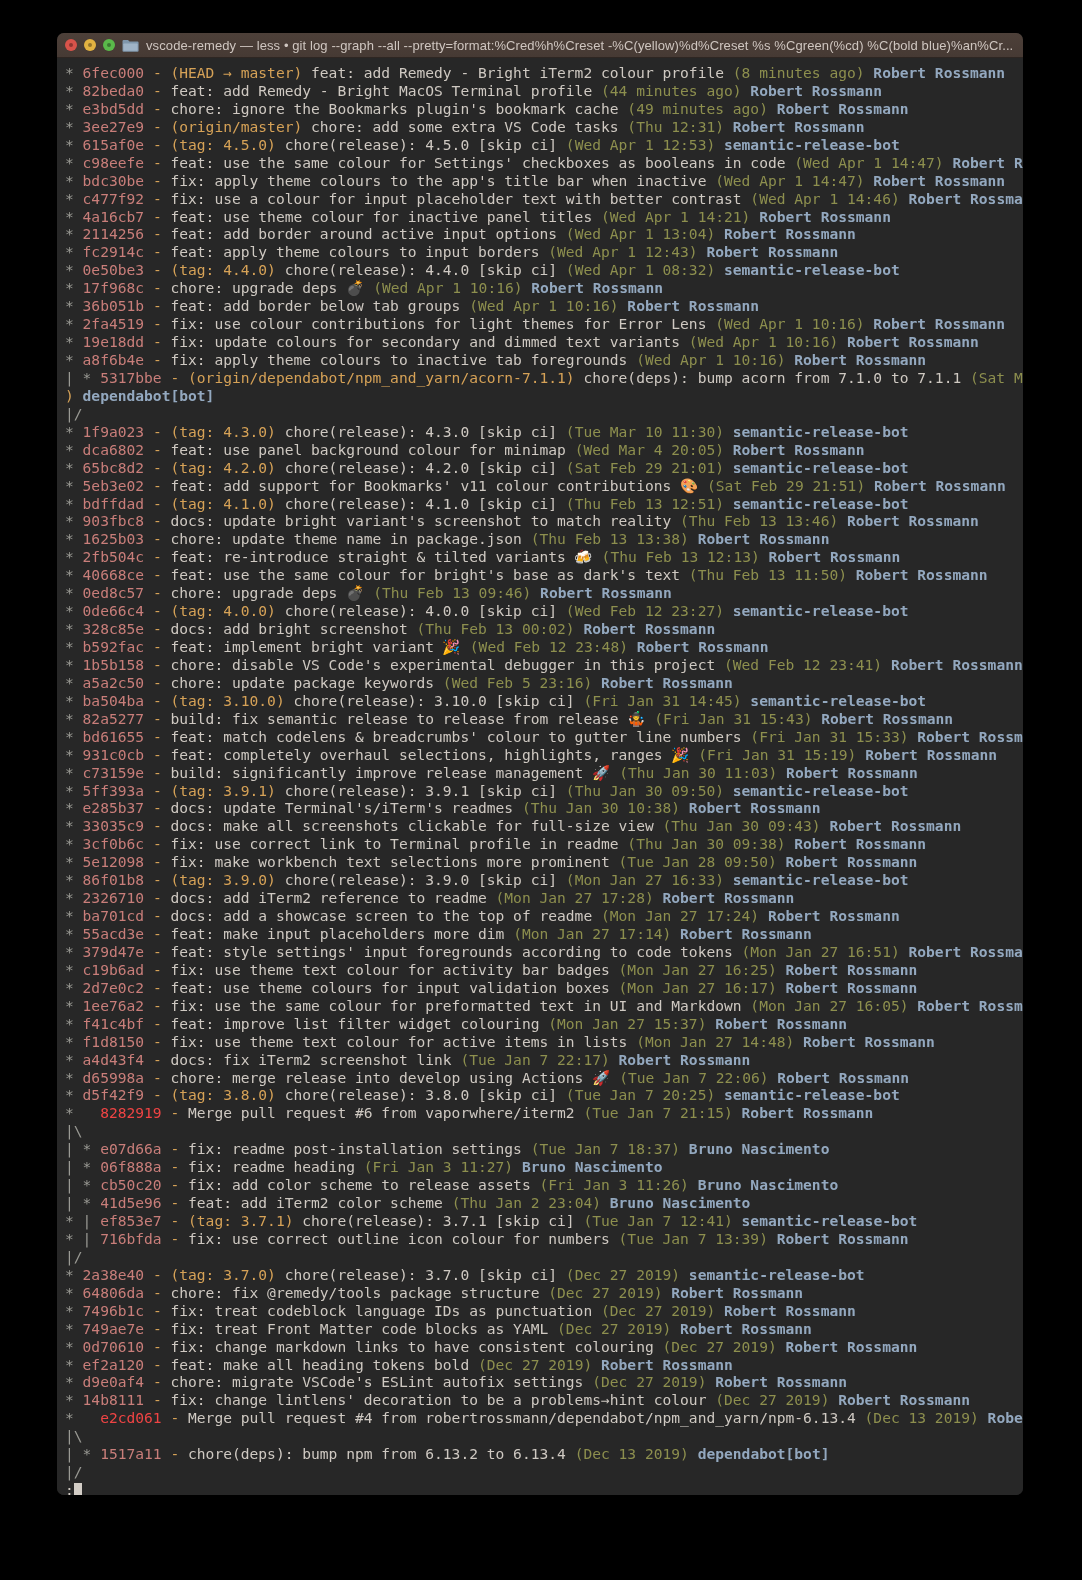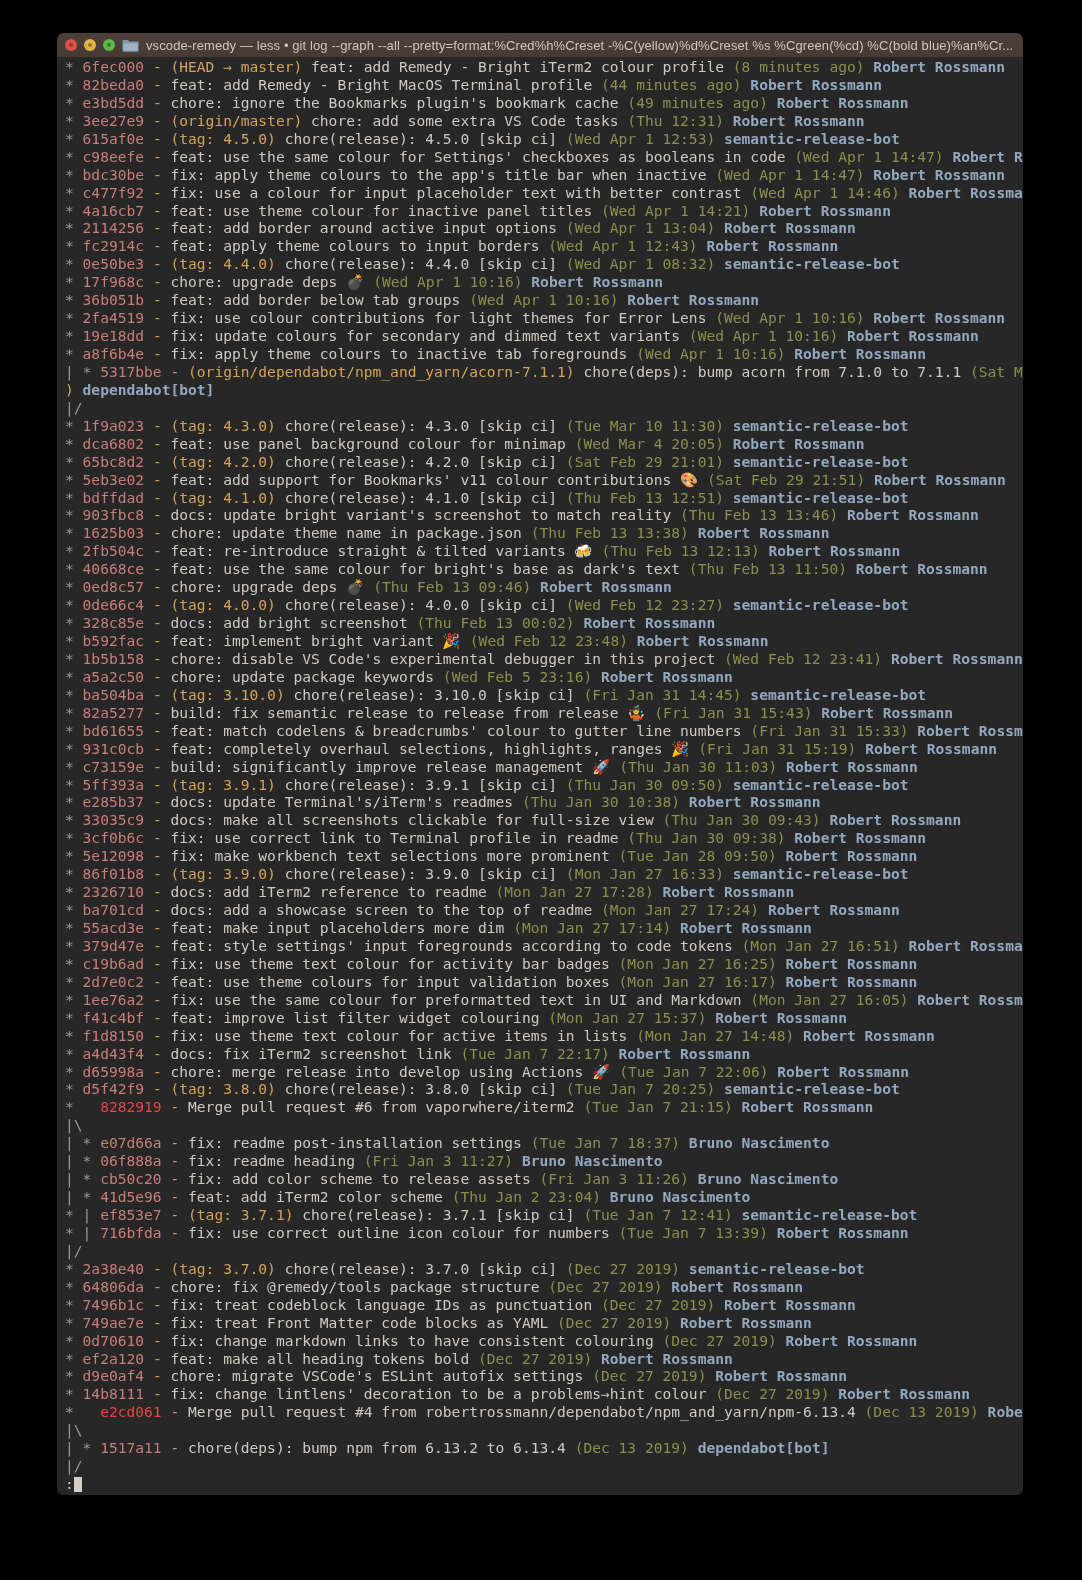--- a/index.html
+++ b/index.html
@@ -73,21 +73,21 @@
     white-space: nowrap;
     overflow: hidden;
     text-overflow: ellipsis;
     letter-spacing: 0.1px;
   }
 
   
   .term {
     background: #272727;
     height: calc(100% - 25px);
-    padding: 0 8px 0 8px;
+    padding: 6px 8px 0 8px;
     box-sizing: border-box;
     font-size: 14.6px;
     line-height: 17.95px;
     white-space: pre;
     overflow: hidden;
     letter-spacing: 0px;
   }
   .line { height: 17.95px; }
 
   

